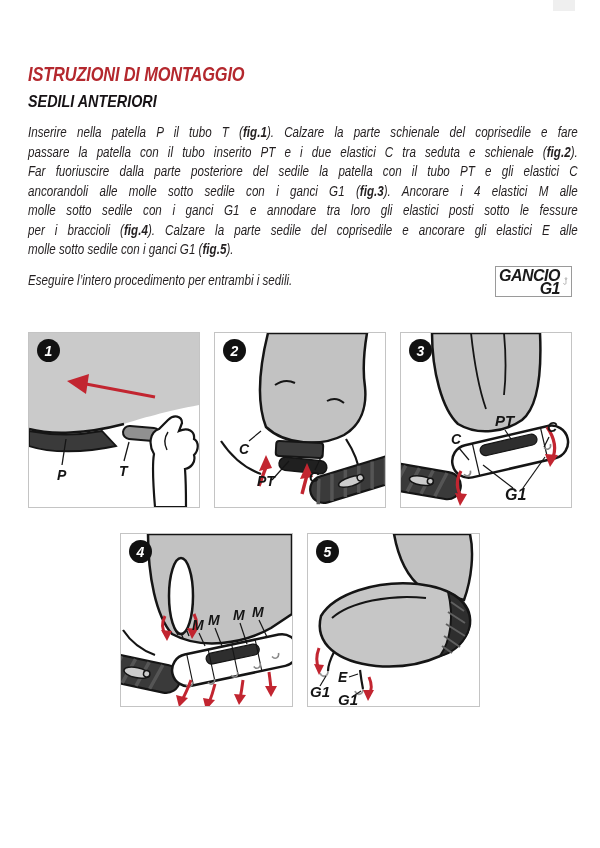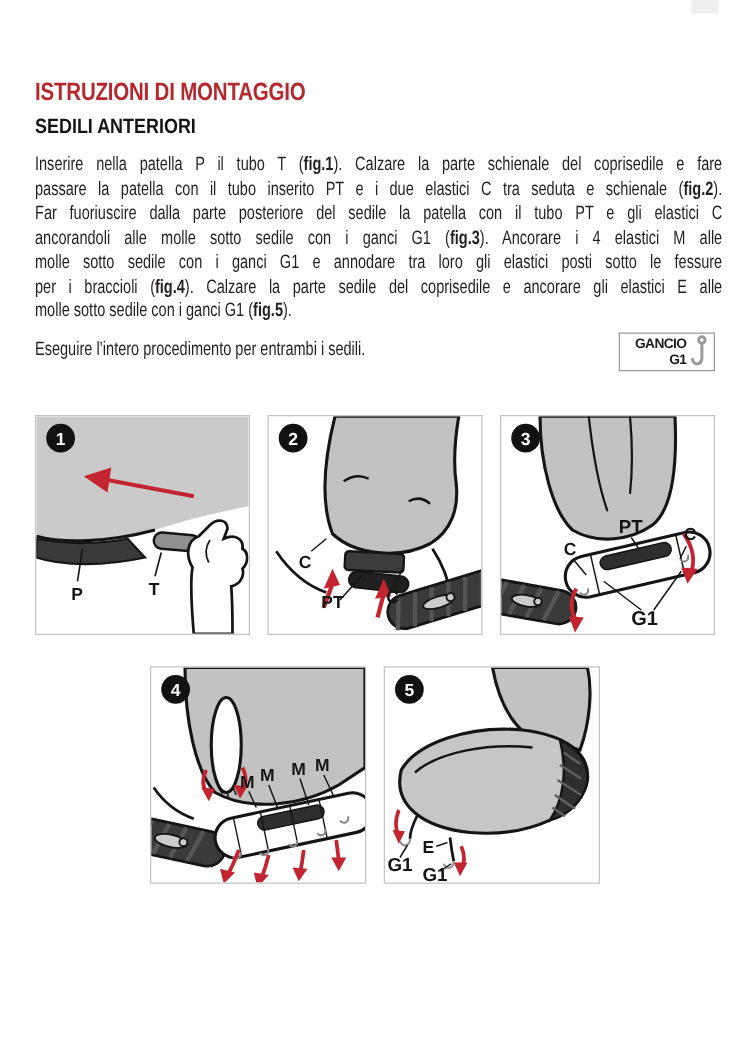--- a/index.html
+++ b/index.html
@@ -1,31 +1,31 @@
 <!DOCTYPE html>
 <html><head>
 <meta charset="utf-8">
 <style>
   html,body{margin:0;padding:0;}
   body{font-family:"Liberation Sans","DejaVu Sans",sans-serif;background:#fff;}
-  .page{position:relative;width:600px;height:848px;background:#ffffff;overflow:hidden;}
+  .page{position:relative;width:600px;height:848px;background:#ffffff;overflow:hidden;font-style:italic;}
   .scan-artifact{position:absolute;left:553px;top:0;width:22px;height:11px;background:#efefef;}
   .title{position:absolute;left:28px;top:63px;font-size:20px;font-weight:bold;color:#b4282e;
          white-space:nowrap;transform:scaleX(0.82);transform-origin:0 0;letter-spacing:-0.2px;}
   .subtitle{position:absolute;left:28px;top:92px;font-size:16.5px;font-weight:bold;color:#161215;
          white-space:nowrap;transform:scaleX(0.87);transform-origin:0 0;}
   .intro{position:absolute;left:28px;top:122px;width:733px;transform:scaleX(0.75);transform-origin:0 0;
          font-size:15.5px;line-height:19.5px;color:#231f20;}
   .intro .tline{text-align:justify;text-align-last:justify;}
   .intro .tline:last-child{text-align-last:left;}
   .note{position:absolute;left:28px;top:271px;font-size:15.5px;color:#231f20;white-space:nowrap;
          transform:scaleX(0.75);transform-origin:0 0;}
   .hookbox{position:absolute;left:495px;top:266px;width:77px;height:31px;border:1.5px solid #9a9a9a;
          background:#fff;display:flex;align-items:center;padding:1px 3px;box-sizing:border-box;}
-  .hookbox .txt{flex:1;text-align:right;font-weight:bold;font-size:11px;line-height:13px;
+  .hookbox .txt{flex:1;text-align:right;font-weight:bold;font-size:16px;line-height:13px;
          letter-spacing:-0.5px;color:#1a1a1a;padding-right:3px;}
   .panel{position:absolute;border:1px solid #c4c4c4;background:#fff;box-sizing:border-box;overflow:hidden;}
   .badge{position:absolute;top:6px;left:8px;width:23px;height:23px;border-radius:50%;background:#111;
          color:#fff;font-weight:bold;font-size:14px;display:flex;align-items:center;justify-content:center;z-index:5;}
   .panel svg{position:absolute;left:0;top:0;}
   svg text{font-family:"Liberation Sans","DejaVu Sans",sans-serif;font-weight:bold;font-size:14px;fill:#151515;}
 </style>
 </head>
 <body>
 

